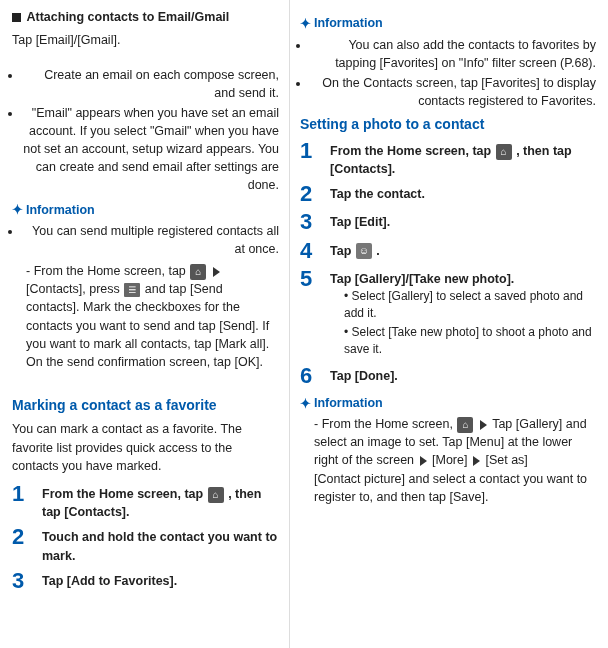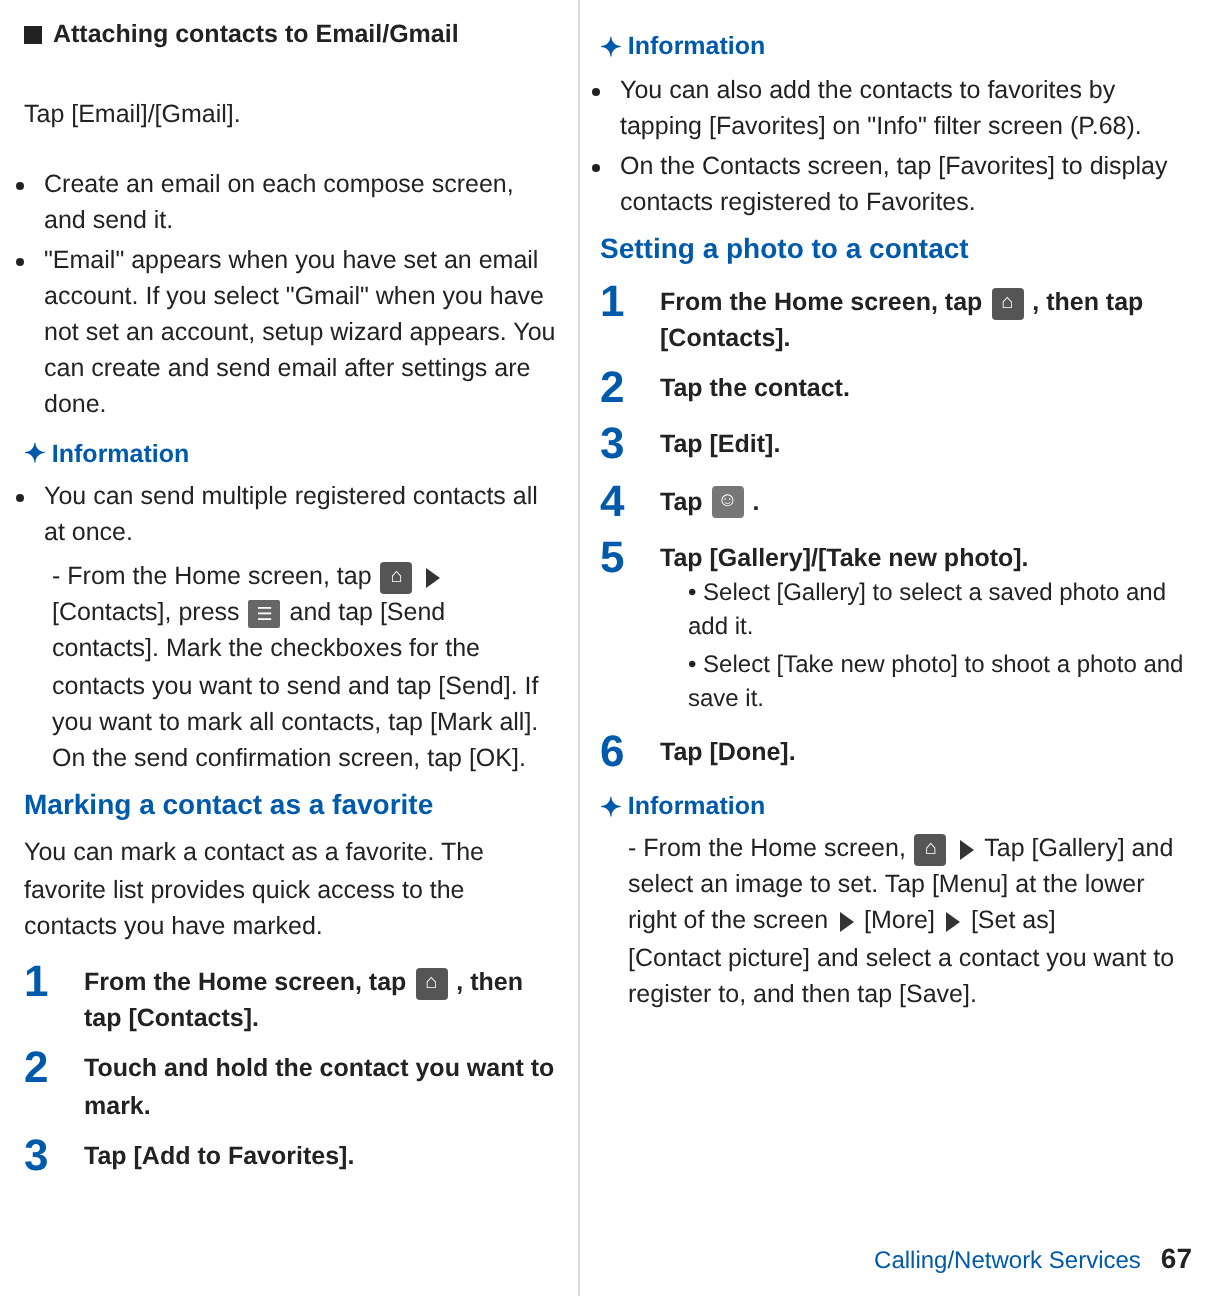--- a/index.html
+++ b/index.html
@@ -56,20 +56,21 @@
     .bullet-list {
       padding-left: 10px;
       margin-bottom: 4px;
     }
 
     .bullet-list li {
       list-style: disc;
       margin-bottom: 2px;
       font-size: 12.5px;
       line-height: 1.45;
+      text-align: right;
     }
 
     .dash-item {
       padding-left: 14px;
       font-size: 12.5px;
       line-height: 1.45;
       margin-bottom: 2px;
     }
 
     .dash-item::before {
@@ -158,21 +159,21 @@
       background: #222;
       vertical-align: middle;
       margin-right: 2px;
     }
   </style>
 </head>
 <body>
 
 <div class="left-col">
 
-  <div style="margin-bottom:21px;">
+  <div style="margin-bottom:4px;">
     <span class="blacksq"></span>
     <span class="bold-text">Attaching contacts to Email/Gmail</span>
   </div>
   <div style="margin-bottom:16px;">Tap [Email]/[Gmail].</div>
 
   <ul class="bullet-list">
     <li>Create an email on each compose screen, and send it.</li>
     <li>"Email" appears when you have set an email account. If you select "Gmail" when you have not set an account, setup wizard appears. You can create and send email after settings are done.</li>
   </ul>
 
@@ -185,21 +186,21 @@
   </ul>
   <div class="dash-item">
     <span>From the Home screen, tap</span>
     <span class="small-icon">⌂</span>
     <span class="triangle"></span>
     <span>[Contacts], press</span>
     <span class="bracket-icon">☰</span>
     <span>and tap [Send contacts]. Mark the checkboxes for the contacts you want to send and tap [Send]. If you want to mark all contacts, tap [Mark all]. On the send confirmation screen, tap [OK].</span>
   </div>
 
-  <div class="section-title" style="margin-top:4px;">Marking a contact as a favorite</div>
+  <div class="section-title" style="margin-top:24px;">Marking a contact as a favorite</div>
   <div style="margin-bottom:6px;">You can mark a contact as a favorite. The favorite list provides quick access to the contacts you have marked.</div>
 
   <div class="step-row">
     <div class="step-num">1</div>
     <div class="step-text">
       <span class="bold-text">
         <span>From the Home screen, tap</span>
         <span class="small-icon">⌂</span>
         <span>, then tap [Contacts].</span>
       </span>
@@ -290,18 +291,14 @@
     <span class="triangle"></span>
     <span>Tap [Gallery] and select an image to set. Tap [Menu] at the lower right of the screen</span>
     <span class="triangle"></span>
     <span>[More]</span>
     <span class="triangle"></span>
     <span>[Set as]</span>
     <br>
     <span>[Contact picture] and select a contact you want to register to, and then tap [Save].</span>
   </div>
 
-  <div style="position:absolute; bottom:8px; right:12px; display:flex; align-items:center; gap:10px;">
-    <span style="color:#005aab; font-size:12px;">Calling/Network Services</span>
-    <span style="font-size:14px; font-weight:bold; color:#222;">67</span>
-  </div>
 
 </div>
 
 </body></html>

